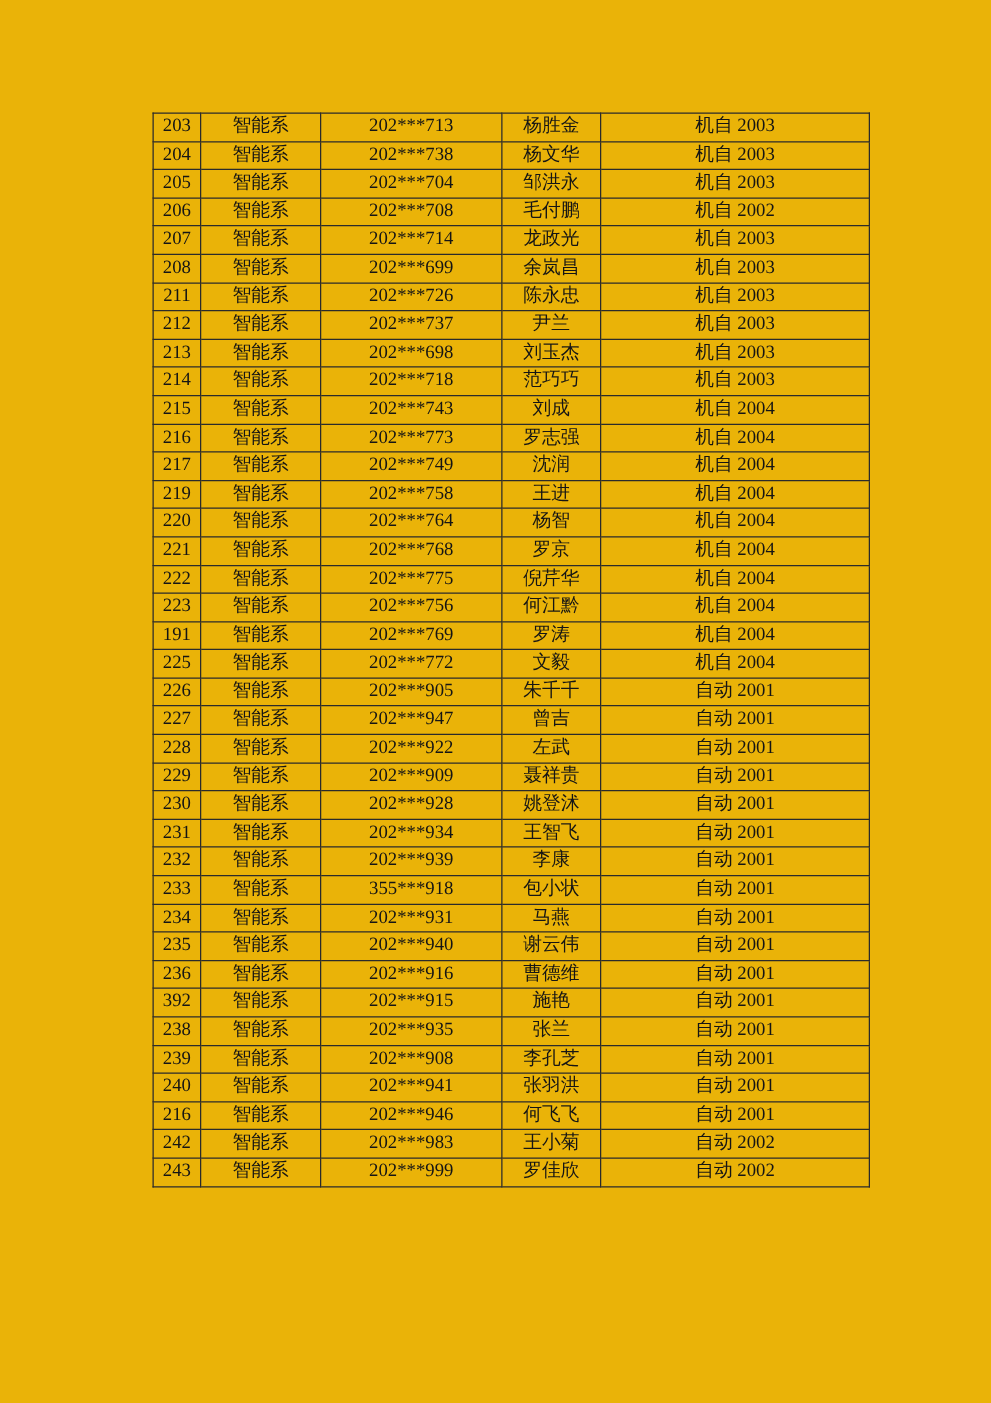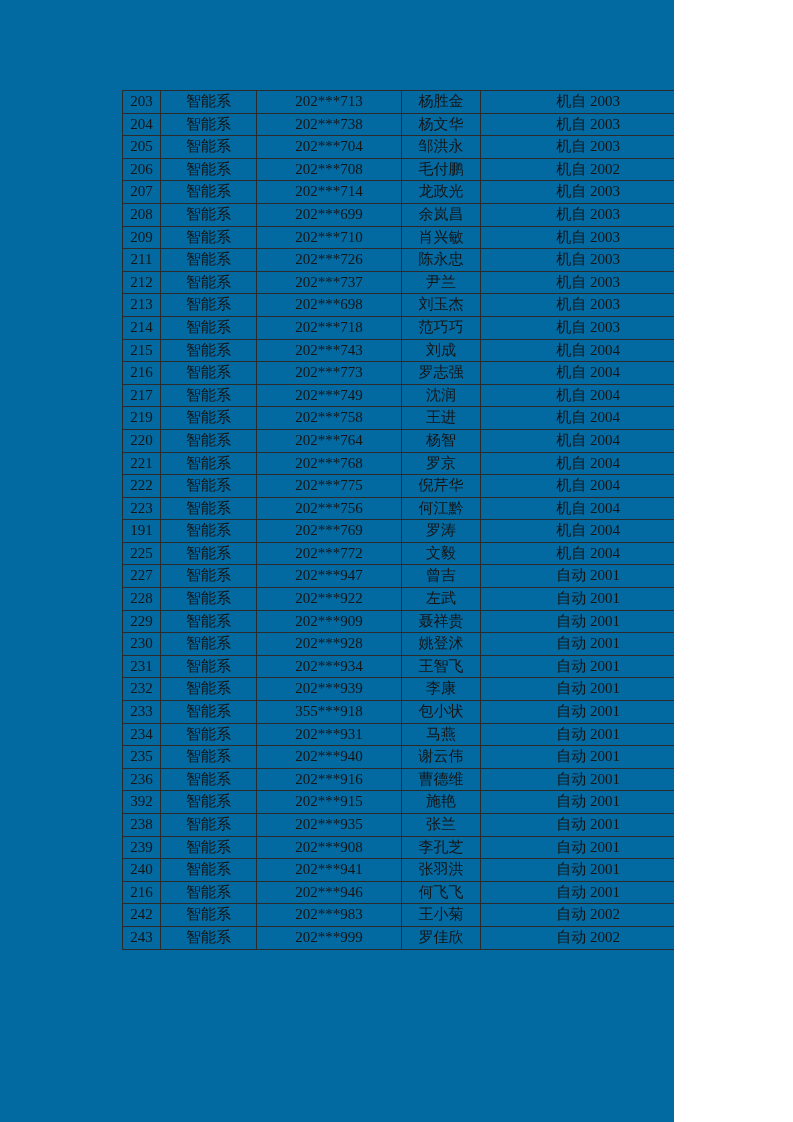--- a/index.html
+++ b/index.html
@@ -2,23 +2,23 @@
 <html lang="zh"><head>
 <meta charset="utf-8">
 <style>
   html, body {
     margin: 0;
     padding: 0;
     background: #ffffff;
   }
   .page {
     position: relative;
-    width: 674px;
+    width: 793px;
     height: 1122px;
-    background: #0369a1;
+    background: #eab308;
     font-family: "Liberation Serif", "DejaVu Serif", serif;
     overflow: hidden;
   }
   table.roster {
     position: absolute;
     left: 122px;
     top: 90px;
     width: 573px;
     border-collapse: collapse;
     table-layout: fixed;
@@ -85,27 +85,20 @@
           <td>机自 2003</td>
         </tr>
         <tr>
           <td>208</td>
           <td>智能系</td>
           <td>202***699</td>
           <td>余岚昌</td>
           <td>机自 2003</td>
         </tr>
         <tr>
-          <td>209</td>
-          <td>智能系</td>
-          <td>202***710</td>
-          <td>肖兴敏</td>
-          <td>机自 2003</td>
-        </tr>
-        <tr>
           <td>211</td>
           <td>智能系</td>
           <td>202***726</td>
           <td>陈永忠</td>
           <td>机自 2003</td>
         </tr>
         <tr>
           <td>212</td>
           <td>智能系</td>
           <td>202***737</td>
@@ -188,20 +181,27 @@
           <td>202***769</td>
           <td>罗涛</td>
           <td>机自 2004</td>
         </tr>
         <tr>
           <td>225</td>
           <td>智能系</td>
           <td>202***772</td>
           <td>文毅</td>
           <td>机自 2004</td>
+        </tr>
+        <tr>
+          <td>226</td>
+          <td>智能系</td>
+          <td>202***905</td>
+          <td>朱千千</td>
+          <td>自动 2001</td>
         </tr>
         <tr>
           <td>227</td>
           <td>智能系</td>
           <td>202***947</td>
           <td>曾吉</td>
           <td>自动 2001</td>
         </tr>
         <tr>
           <td>228</td>

